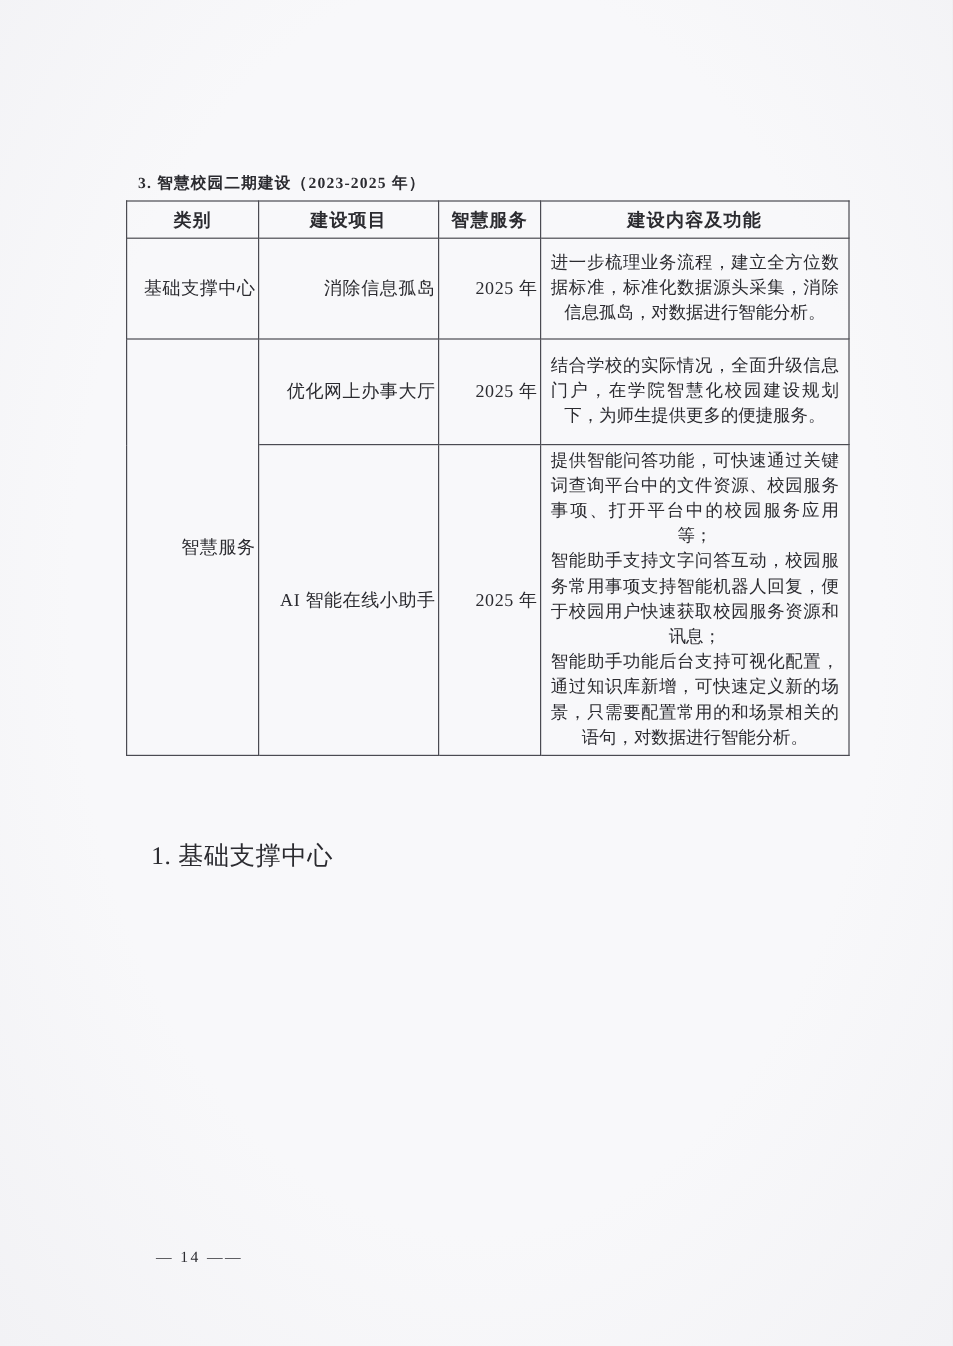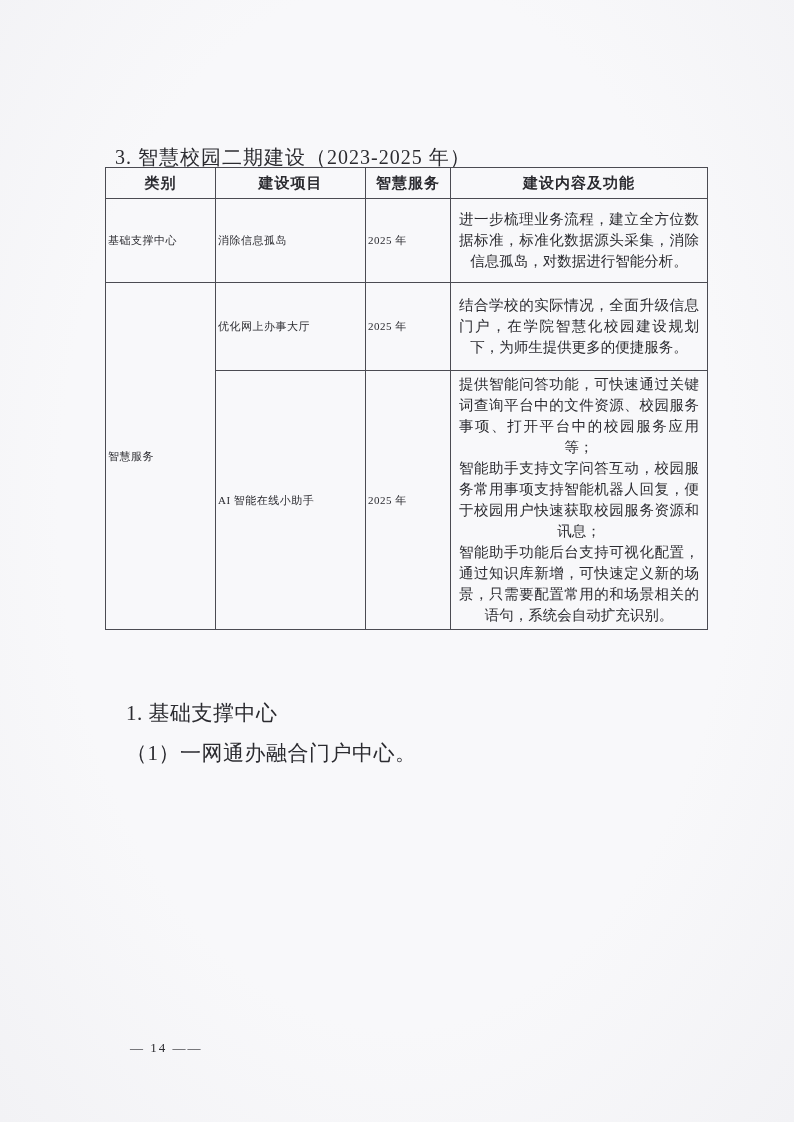--- a/index.html
+++ b/index.html
@@ -15,22 +15,22 @@
     background: radial-gradient(ellipse at 50% 45%, #f8f8fa 60%, #f2f2f5 100%);
     color: #2b2b30;
     font-family: "Liberation Serif", "DejaVu Serif", serif;
     overflow: hidden;
   }
   .doc-title {
     position: absolute;
     left: 115px;
     top: 144px;
     margin: 0;
-    font-size: 20px;
-    font-weight: normal;
+    font-size: 13px;
+    font-weight: bold;
     letter-spacing: 1px;
     white-space: nowrap;
   }
   .construction-table {
     position: absolute;
     left: 105px;
     top: 167px;
     width: 602px;
     border-collapse: collapse;
     table-layout: fixed;
@@ -43,22 +43,22 @@
   }
   .construction-table th {
     height: 26px;
     font-size: 15px;
     font-weight: bold;
     text-align: center;
     letter-spacing: 1px;
     padding: 2px;
   }
   td.cell-center {
-    text-align: left;
-    font-size: 11px;
+    text-align: right;
+    font-size: 15px;
     letter-spacing: 0.5px;
     padding: 2px;
   }
   td.cell-desc {
     font-size: 14.5px;
     line-height: 21px;
     padding: 3px 8px;
   }
   td.cell-desc p {
     margin: 0;
@@ -136,26 +136,25 @@
         <td class="cell-desc">
           <p>结合学校的实际情况，全面升级信息门户，在学院智慧化校园建设规划下，为师生提供更多的便捷服务。</p>
         </td>
       </tr>
       <tr class="row-3">
         <td class="cell-center">AI 智能在线小助手</td>
         <td class="cell-center">2025 年</td>
         <td class="cell-desc">
           <p>提供智能问答功能，可快速通过关键词查询平台中的文件资源、校园服务事项、打开平台中的校园服务应用等；</p>
           <p>智能助手支持文字问答互动，校园服务常用事项支持智能机器人回复，便于校园用户快速获取校园服务资源和讯息；</p>
-          <p>智能助手功能后台支持可视化配置，通过知识库新增，可快速定义新的场景，只需要配置常用的和场景相关的语句，系统会自动扩充识别。</p>
+          <p>智能助手功能后台支持可视化配置，通过知识库新增，可快速定义新的场景，只需要配置常用的和场景相关的语句，对数据进行智能分析。</p>
         </td>
       </tr>
     </tbody>
   </table>
 
   <div class="body-block">
     <p class="body-line">1. 基础支撑中心</p>
-    <p class="body-line">（1）一网通办融合门户中心。</p>
   </div>
 
   <div class="page-number">— 14 ——</div>
 
 </div>
 
 </body></html>

